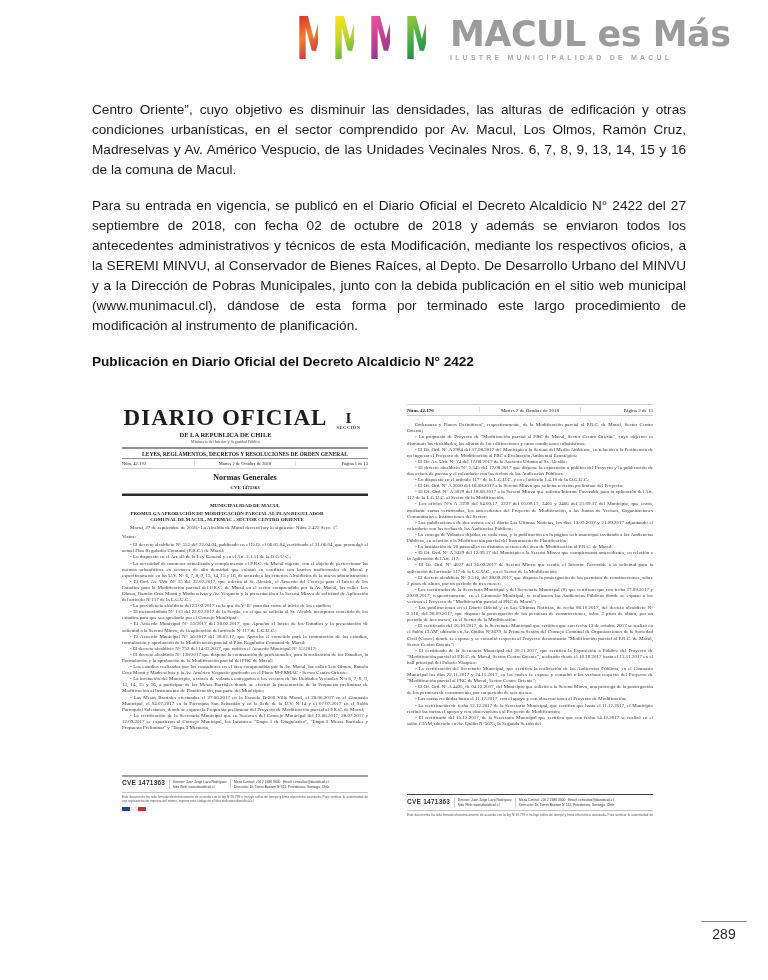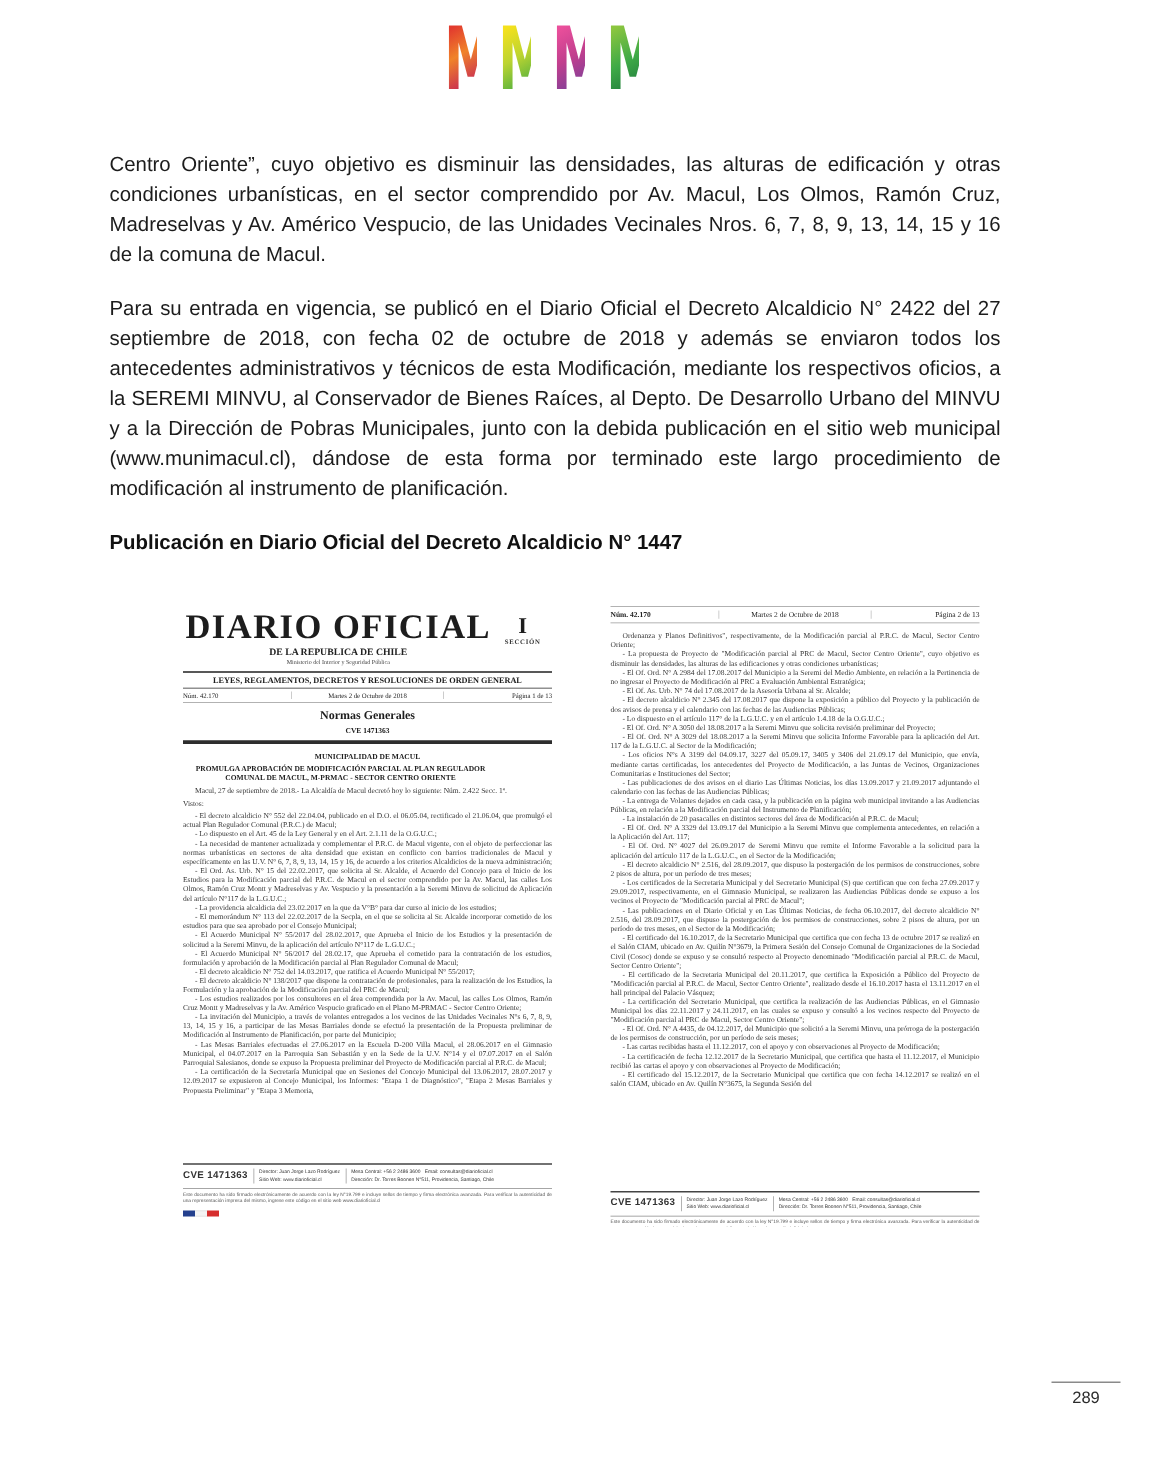--- a/index.html
+++ b/index.html
@@ -15,21 +15,21 @@
   .m1{background-image:linear-gradient(160deg,#e23b2e 10%,#f0832a 45%,#c92f52 85%);}
   .m2{background-image:linear-gradient(160deg,#f5e11c 10%,#bcd431 50%,#4faf3f 90%);}
   .m3{background-image:linear-gradient(160deg,#ea4f9b 10%,#c13f8e 50%,#7e3f98 90%);}
   .m4{background-image:linear-gradient(160deg,#8cc63f 10%,#3faa47 55%,#1f7a3d 95%);}
   .logo-textblock{padding-bottom:1px;}
   .logo-title{font-size:35px;line-height:34px;font-weight:700;color:#9c9c9c;letter-spacing:-.5px;
               font-family:"DejaVu Sans",sans-serif;}
   .logo-sub{font-size:7px;letter-spacing:3.2px;color:#a8a8a8;margin-top:3px;font-weight:700;}
 
   
-  .doc{position:absolute;left:73px;top:100px;width:594px;font-size:13.6px;line-height:20px;
+  .doc{position:absolute;left:92px;top:100px;width:594px;font-size:13.6px;line-height:20px;
        color:#1c1c1c;text-align:justify;}
   .doc p{margin:0 0 16px 0;}
   .doc h2{font-size:13.6px;line-height:20px;margin:6px 0 0 0;text-align:left;color:#111;}
 
   
   .news{position:absolute;background:#fff;overflow:hidden;}
   .news-1{left:111px;top:399px;width:268px;height:418px;}
   .news-2{left:396px;top:394px;width:268px;height:424px;}
   .scale{width:536px;transform:scale(.5);transform-origin:0 0;position:relative;
          font-family:"Liberation Serif",serif;color:#353535;}
@@ -72,40 +72,44 @@
   .nf-fine{border-top:1px solid #888;margin-top:3px;padding-top:4px;font-size:6.4px;color:#555;
            text-align:justify;line-height:1.4;}
   .nf-flag{display:flex;margin-top:7px;width:48px;height:8px;}
   .nf-flag span{flex:1;display:block;}
   .fl-b{background:#24408e;}
   .fl-w{background:#f4f4f4;border-top:1px solid #ddd;border-bottom:1px solid #ddd;}
   .fl-r{background:#d62e2e;}
 
   
   .pgnum{position:absolute;top:921px;left:701px;width:46px;border-top:1px solid #8a8a8a;
-         text-align:center;font-size:11px;color:#2b2b2b;padding-top:4px;}
+         text-align:center;font-size:14px;color:#2b2b2b;padding-top:4px;}
 </style>
 </head>
 <body>
 
 <div class="page">
 
   <header class="logo">
     <div class="logo-marks">
       <span class="m m1">M</span>
       <span class="m m2">M</span>
       <span class="m m3">M</span>
       <span class="m m4">M</span>
     </div>
+    <div class="logo-textblock">
+      <div class="logo-title">MACUL es Más</div>
+      <div class="logo-sub">ILUSTRE MUNICIPALIDAD DE MACUL</div>
+    </div>
   </header>
 
   <main class="doc">
     <p>Centro Oriente”, cuyo objetivo es disminuir las densidades, las alturas de edificación y otras condiciones urbanísticas, en el sector comprendido por Av. Macul, Los Olmos, Ramón Cruz, Madreselvas y Av. Américo Vespucio, de las Unidades Vecinales Nros. 6, 7, 8, 9, 13, 14, 15 y 16 de la comuna de Macul.</p>
     <p>Para su entrada en vigencia, se publicó en el Diario Oficial el Decreto Alcaldicio N° 2422 del 27 septiembre de 2018, con fecha 02 de octubre de 2018 y además se enviaron todos los antecedentes administrativos y técnicos de esta Modificación, mediante los respectivos oficios, a la SEREMI MINVU, al Conservador de Bienes Raíces, al Depto. De Desarrollo Urbano del MINVU y a la Dirección de Pobras Municipales, junto con la debida publicación en el sitio web municipal (www.munimacul.cl), dándose de esta forma por terminado este largo procedimiento de modificación al instrumento de planificación.</p>
-    <h2>Publicación en Diario Oficial del Decreto Alcaldicio N° 1447</h2>
+    <h2>Publicación en Diario Oficial del Decreto Alcaldicio N° 2422</h2>
   </main>
 
   <section class="news news-1">
     <div class="scale">
       <div class="mast">
         <div class="mast-main">
           <div class="mast-title">DIARIO OFICIAL</div>
           <div class="mast-sub">DE LA REPUBLICA DE CHILE</div>
           <div class="mast-min">Ministerio del Interior y Seguridad Pública</div>
         </div>

